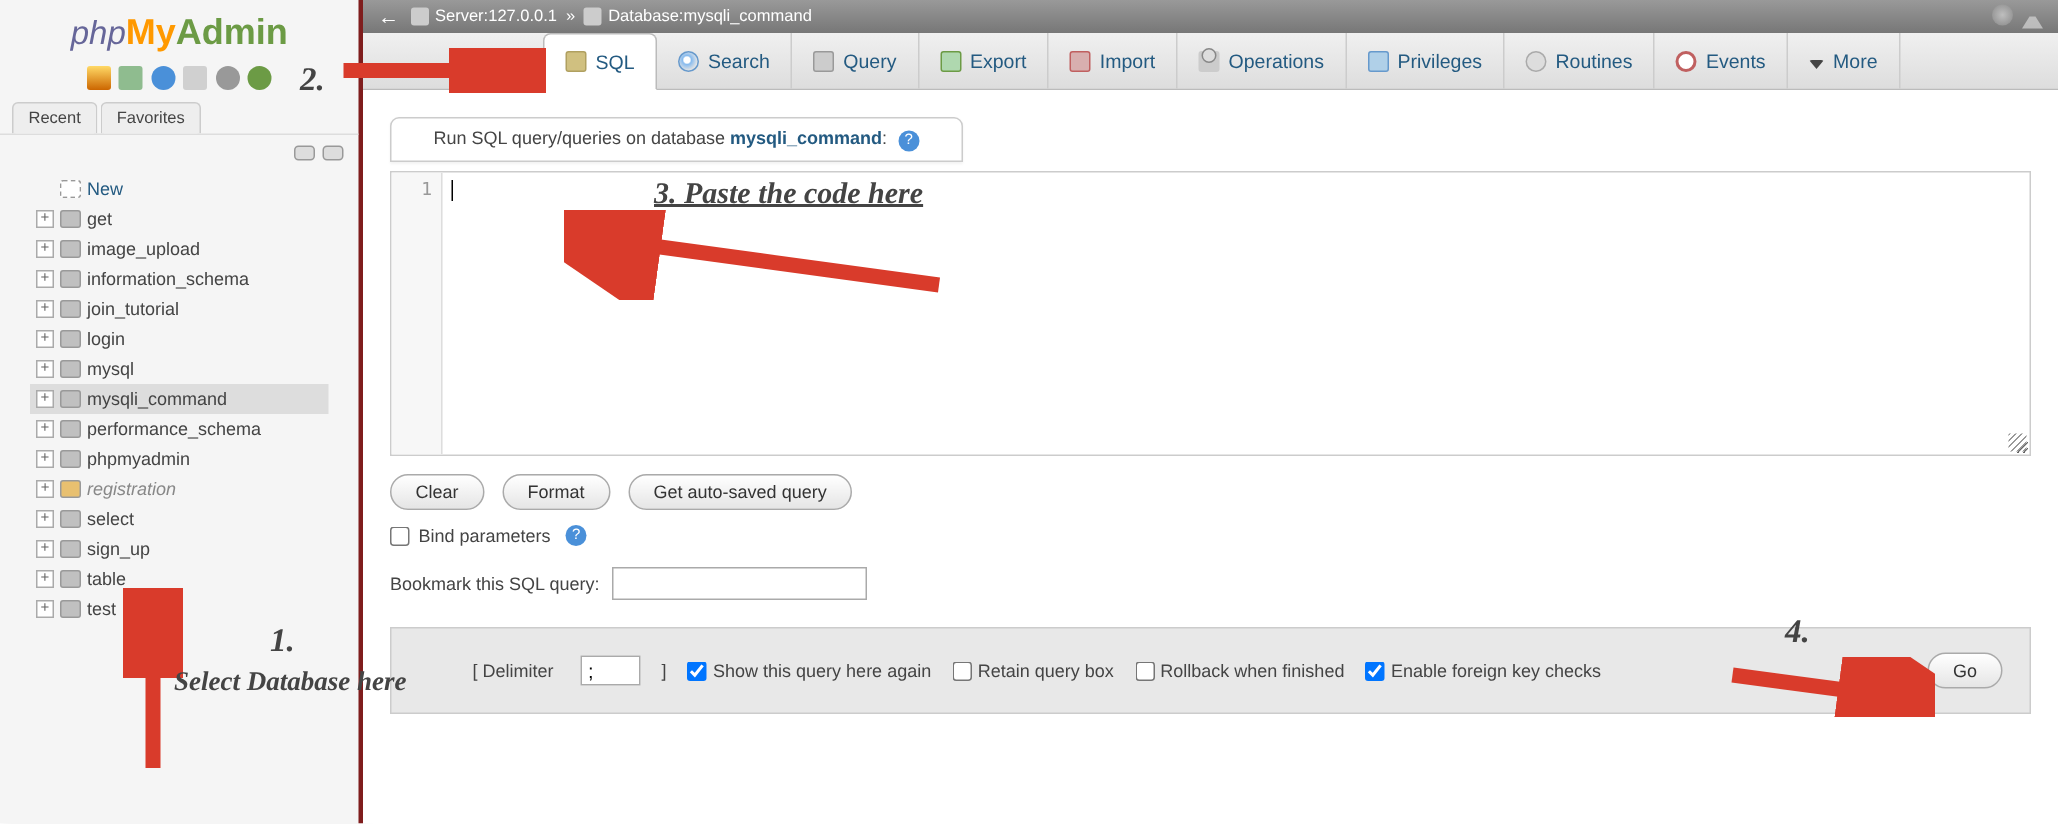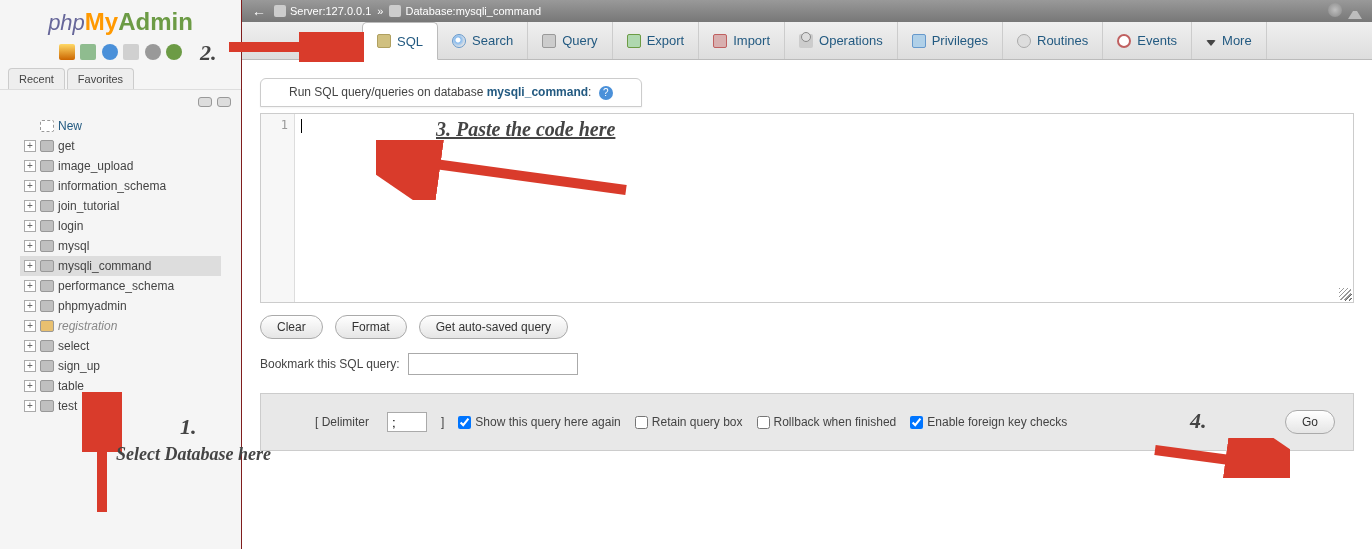--- a/index.html
+++ b/index.html
@@ -1,19 +1,19 @@
 <!DOCTYPE html>
 <html><head>
 <meta charset="utf-8">
 <style>
 * { box-sizing: border-box; margin: 0; padding: 0; }
 body { font-family: sans-serif; font-size: 12px; color: #444; background: #fff; width: 1372px; height: 549px; overflow: hidden; position: relative; }
 
 
-.sidebar { position: absolute; left: 0; top: 0; width: 242px; height: 549px; background: #f5f5f5; border-right: 1px solid #7f1d1d; box-shadow: 2px 0 6px rgba(0,0,0,0.15); }
+.sidebar { position: absolute; left: 0; top: 0; width: 242px; height: 549px; background: #f5f5f5; border-right: 3px solid #7f1d1d; box-shadow: 2px 0 6px rgba(0,0,0,0.15); }
 .logo { text-align: center; padding: 8px 0 4px; font-size: 24px; font-weight: bold; }
 .logo .php { color: #666699; font-style: italic; font-weight: normal; font-size: 22px; }
 .logo .my { color: #ff9900; }
 .logo .admin { color: #6c9b45; }
 .icon-row { text-align: center; padding: 4px 0 8px; }
 .icon-row span { display: inline-block; width: 16px; height: 16px; margin: 0 1px; vertical-align: middle; }
 .home-icon { background: linear-gradient(#ffd966, #cc6600); border-radius: 2px; }
 .exit-icon { background: #8fbc8f; border-radius: 2px; }
 .help-icon { background: #4a90d9; border-radius: 50%; }
 .db-icon { background: #d0d0d0; border-radius: 2px; }
@@ -265,20 +265,25 @@
       <div class="code-area"><span class="cursor-line"></span></div>
       <div class="resize-handle"></div>
     </div>
 
     <div class="editor-buttons">
       <button class="oval">Clear</button>
       <button class="oval">Format</button>
       <button class="oval">Get auto-saved query</button>
     </div>
 
+    <div class="bind-row">
+      <input type="checkbox" style="">
+      <span>Bind parameters</span>
+      <span class="help-dot">?</span>
+    </div>
 
     <div class="bookmark-row">
       <span>Bookmark this SQL query:</span>
       <input type="text" style="">
     </div>
 
     <div class="footer-bar">
       <span class="delim-label">[ Delimiter</span>
       <input class="delim-input" type="text" value=";" style="">
       <span>]</span>

